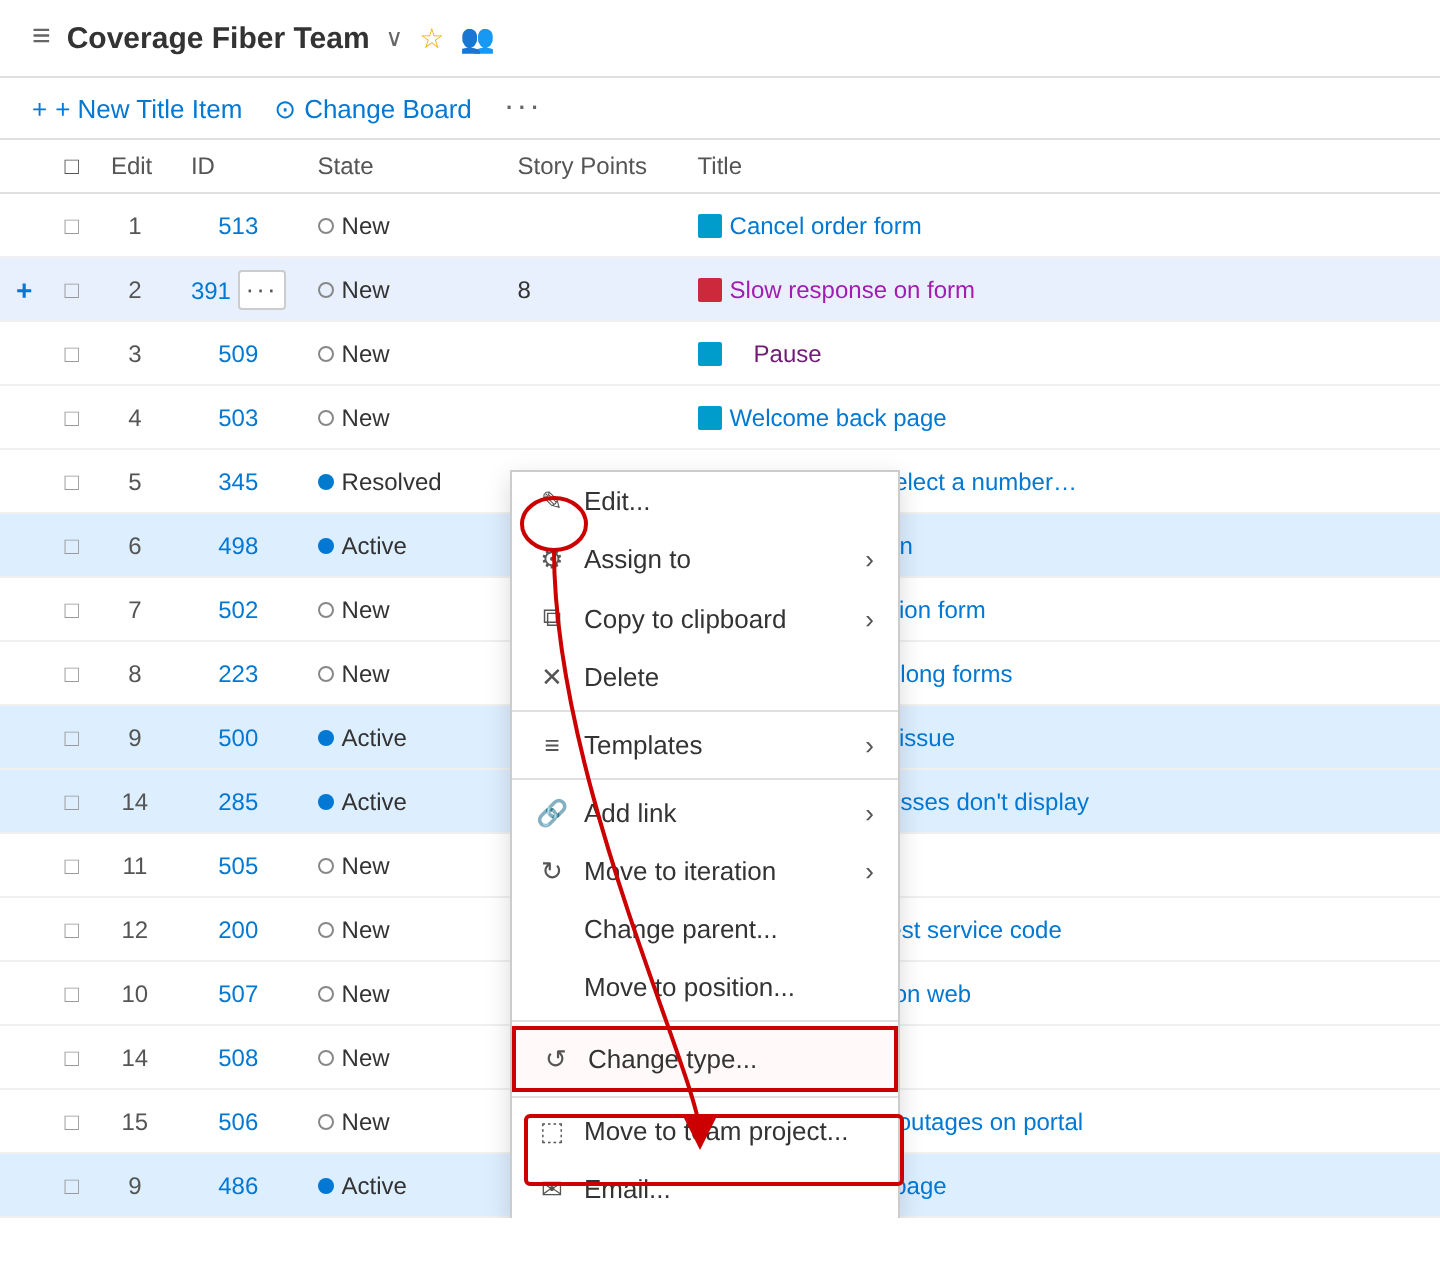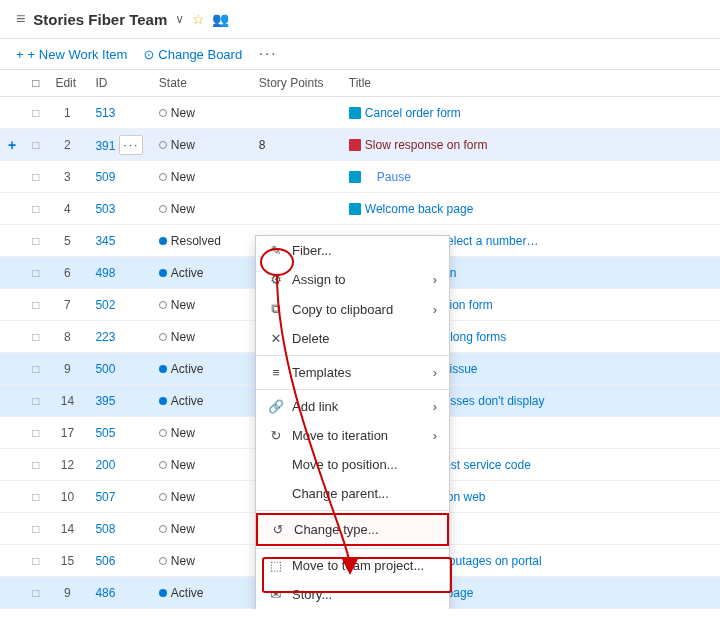--- a/index.html
+++ b/index.html
@@ -22,21 +22,21 @@
     .table-container { position: relative; overflow: hidden; }
     table { width: 100%; border-collapse: collapse; }
     thead tr { background: #fff; border-bottom: 1px solid #e0e0e0; }
     thead th { padding: 6px 8px; text-align: left; font-weight: 400; color: #555; font-size: 12px; white-space: nowrap; }
     tbody tr { border-bottom: 1px solid #f0f0f0; height: 32px; }
     tbody tr.highlighted { background: #e8f0fe; }
     tbody tr.active-row { background: #ddeeff; }
     td { padding: 4px 8px; font-size: 12px; white-space: nowrap; }
     .col-add { width: 22px; text-align: center; color: #0078d4; }
     .col-order { width: 36px; text-align: center; color: #555; }
-    .col-id { width: 46px; color: #0078d4; cursor: pointer; }
+    .col-id { width: 46px; color: #0078d4; cursor: pointer; text-align: center; }
     .col-state { width: 100px; }
     .col-points { width: 80px; }
 
     .state-dot { display: inline-block; width: 8px; height: 8px; border-radius: 50%; margin-right: 4px; }
     .dot-new { background: #ccc; border: 1.5px solid #999; background: transparent; border: 1.5px solid #888; }
     .dot-resolved { background: #007acc; }
     .dot-active { background: #0078d4; }
     .context-menu { position: absolute; top: 165px; left: 255px; background: #fff; border: 1px solid #ccc; box-shadow: 0 4px 12px rgba(0,0,0,0.15); width: 195px; z-index: 200; pointer-events: all; }
     .menu-item { display: flex; align-items: center; padding: 7px 12px; cursor: pointer; gap: 8px; font-size: 13px; color: #333; }
     .menu-item .menu-icon { width: 16px; text-align: center; font-size: 13px; color: #555; }
@@ -52,30 +52,30 @@
     .add-btn { color: #0078d4; cursor: pointer; font-size: 14px; font-weight: bold; }
 
     .title-cell { display: flex; align-items: center; }
     .title-expand { color: #555; margin-right: 3px; font-size: 10px; }
   </style>
 </head>
 <body>
 
 <div class="header">
   <span class="header-icon">≡</span>
-  <span class="header-title">Stories Fiber Team</span>
+  <span class="header-title">Coverage Fiber Team</span>
   <span class="header-chevron">∨</span>
   <span class="header-star">☆</span>
   <span class="header-person">👥</span>
 </div>
 
 <div class="toolbar">
   <div class="toolbar-btn">
     <span>+</span>
-    <span>+ New Work Item</span>
+    <span>+ New Title Item</span>
   </div>
   <div class="toolbar-btn">
     <span>⊙</span>
     <span>Change Board</span>
   </div>
   <div class="toolbar-dots">···</div>
 </div>
 
 <div class="table-container">
   <table>
@@ -114,38 +114,38 @@
     <td class="col-order">2</td>
     <td class="col-id">391 <span class="three-dots-btn">···</span></td>
     <td class="col-state">
       <span class="state-dot dot-new"></span>New
     </td>
     <td class="col-points">8</td>
     <td>
       <span class="title-cell">
 
         <span style="display:inline-block;width:12px;height:12px;background:#cc293d;margin-right:4px;vertical-align:middle;border-radius:1px;"></span>
-        <span style="color:#7f1d1d;cursor:pointer;">Slow response on form</span>
+        <span style="color:#a21caf;cursor:pointer;">Slow response on form</span>
       </span>
     </td>
   </tr>
         <tr>
     <td class="col-add"></td>
     <td style="width:22px;text-align:center;color:#999">□</td>
     <td class="col-order">3</td>
     <td class="col-id">509</td>
     <td class="col-state">
       <span class="state-dot dot-new"></span>New
     </td>
     <td class="col-points"></td>
     <td>
       <span class="title-cell">
 
         <span style="display:inline-block;width:12px;height:12px;background:#009ccc;margin-right:4px;vertical-align:middle;border-radius:1px;"></span>
-        <span style="color:#3b82f6;cursor:pointer;padding-left:12px;">Pause</span>
+        <span style="color:#701a75;cursor:pointer;padding-left:12px;">Pause</span>
       </span>
     </td>
   </tr>
         <tr>
     <td class="col-add"></td>
     <td style="width:22px;text-align:center;color:#999">□</td>
     <td class="col-order">4</td>
     <td class="col-id">503</td>
     <td class="col-state">
       <span class="state-dot dot-new"></span>New
@@ -241,37 +241,37 @@
 
         <span style="display:inline-block;width:12px;height:12px;background:#cc293d;margin-right:4px;vertical-align:middle;border-radius:1px;"></span>
         <span style="color:#0078d4;cursor:pointer;">Voicemail hang issue</span>
       </span>
     </td>
   </tr>
         <tr class="active-row">
     <td class="col-add"></td>
     <td style="width:22px;text-align:center;color:#999">□</td>
     <td class="col-order">14</td>
-    <td class="col-id">395</td>
+    <td class="col-id">285</td>
     <td class="col-state">
       <span class="state-dot dot-active"></span>Active
     </td>
     <td class="col-points"></td>
     <td>
       <span class="title-cell">
 
         <span style="display:inline-block;width:12px;height:12px;background:#cc293d;margin-right:4px;vertical-align:middle;border-radius:1px;"></span>
         <span style="color:#0078d4;cursor:pointer;">Canadian addresses don't display</span>
       </span>
     </td>
   </tr>
         <tr>
     <td class="col-add"></td>
     <td style="width:22px;text-align:center;color:#999">□</td>
-    <td class="col-order">17</td>
+    <td class="col-order">11</td>
     <td class="col-id">505</td>
     <td class="col-state">
       <span class="state-dot dot-new"></span>New
     </td>
     <td class="col-points"></td>
     <td>
       <span class="title-cell">
 
         <span style="display:inline-block;width:12px;height:12px;background:#009ccc;margin-right:4px;vertical-align:middle;border-radius:1px;"></span>
         <span style="color:#0078d4;cursor:pointer;">Log on</span>
@@ -362,21 +362,21 @@
         <span style="color:#0078d4;cursor:pointer;">Welcome back page</span>
       </span>
     </td>
   </tr>
       </tbody>
   </table>
 
   <div class="context-menu" id="context-menu">
   <div class="menu-item">
     <span class="menu-icon">✎</span>
-    <span>Fiber...</span>
+    <span>Edit...</span>
 
   </div>
       <div class="menu-item">
     <span class="menu-icon">⚙</span>
     <span>Assign to</span>
     <span class="menu-chevron">›</span>
   </div>
       <div class="menu-item">
     <span class="menu-icon">⧉</span>
     <span>Copy to clipboard</span>
@@ -399,43 +399,43 @@
     <span>Add link</span>
     <span class="menu-chevron">›</span>
   </div>
       <div class="menu-item">
     <span class="menu-icon">↻</span>
     <span>Move to iteration</span>
     <span class="menu-chevron">›</span>
   </div>
       <div class="menu-item">
     <span class="menu-icon"></span>
+    <span>Change parent...</span>
+
+  </div>
+      <div class="menu-item">
+    <span class="menu-icon"></span>
     <span>Move to position...</span>
-
-  </div>
-      <div class="menu-item">
-    <span class="menu-icon"></span>
-    <span>Change parent...</span>
 
   </div>
       <hr class="menu-divider">
       <div class="menu-item change-type">
     <span class="menu-icon">↺</span>
     <span>Change type...</span>
 
   </div>
       <hr class="menu-divider">
       <div class="menu-item">
     <span class="menu-icon">⬚</span>
     <span>Move to team project...</span>
 
   </div>
       <div class="menu-item">
     <span class="menu-icon">✉</span>
-    <span>Story...</span>
+    <span>Email...</span>
 
   </div>
     </div>
 
   <svg class="arrow-annotation" xmlns="http://www.w3.org/2000/svg">
 
     <ellipse cx="277" cy="192" rx="16" ry="13" fill="none" stroke="#cc0000" stroke-width="2"></ellipse>
 
     <path d="M 277 205 C 277 320, 350 470, 350 497" fill="none" stroke="#cc0000" stroke-width="2" marker-end="url(#arrowhead)"></path>
 

